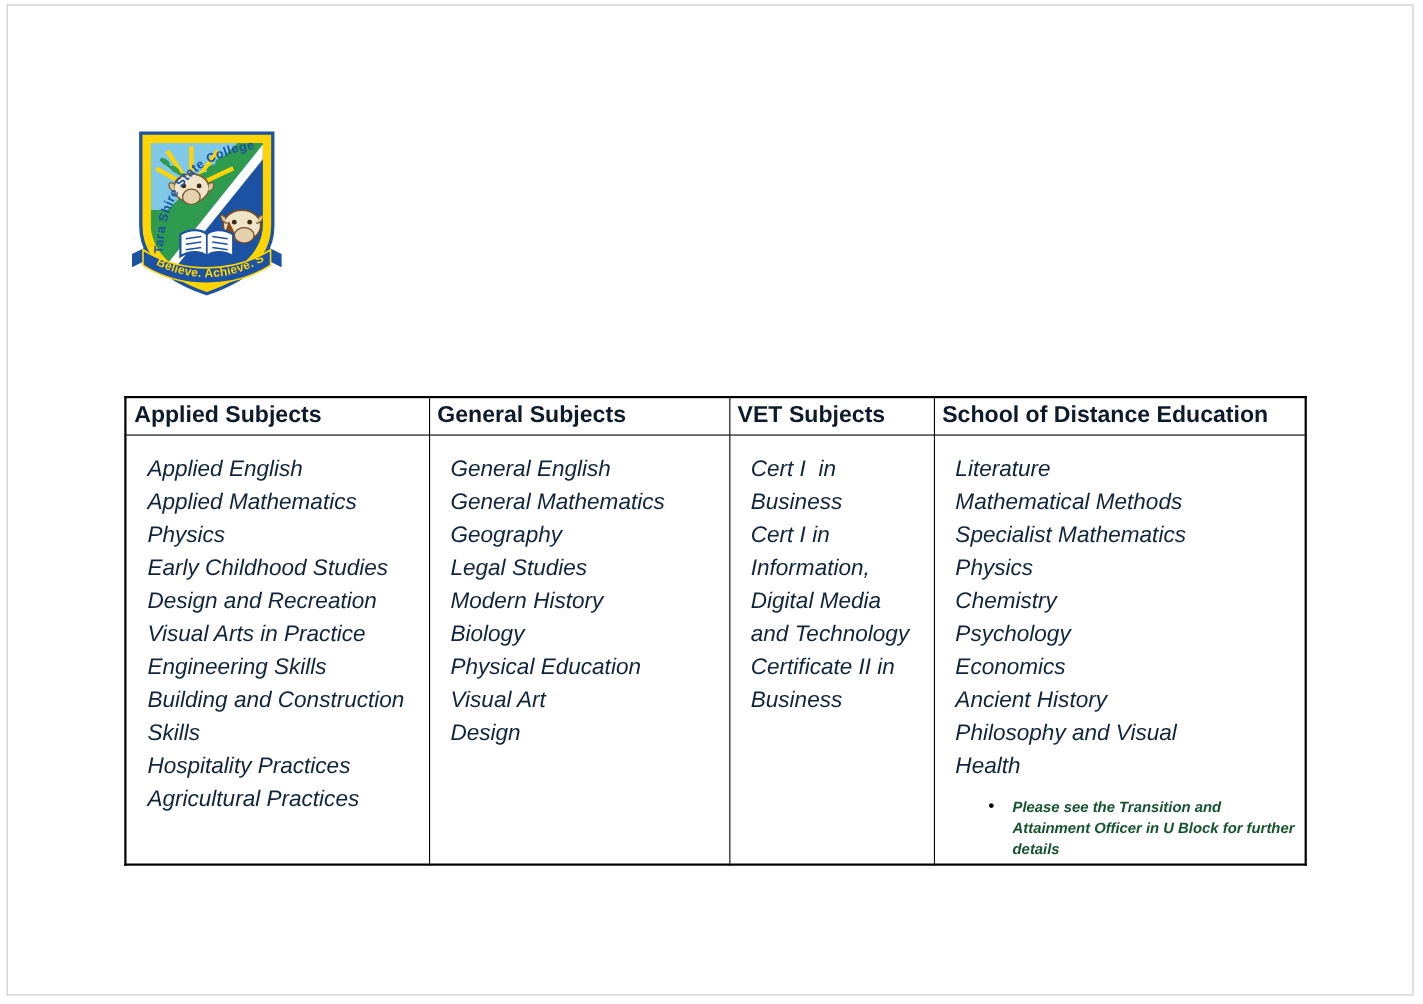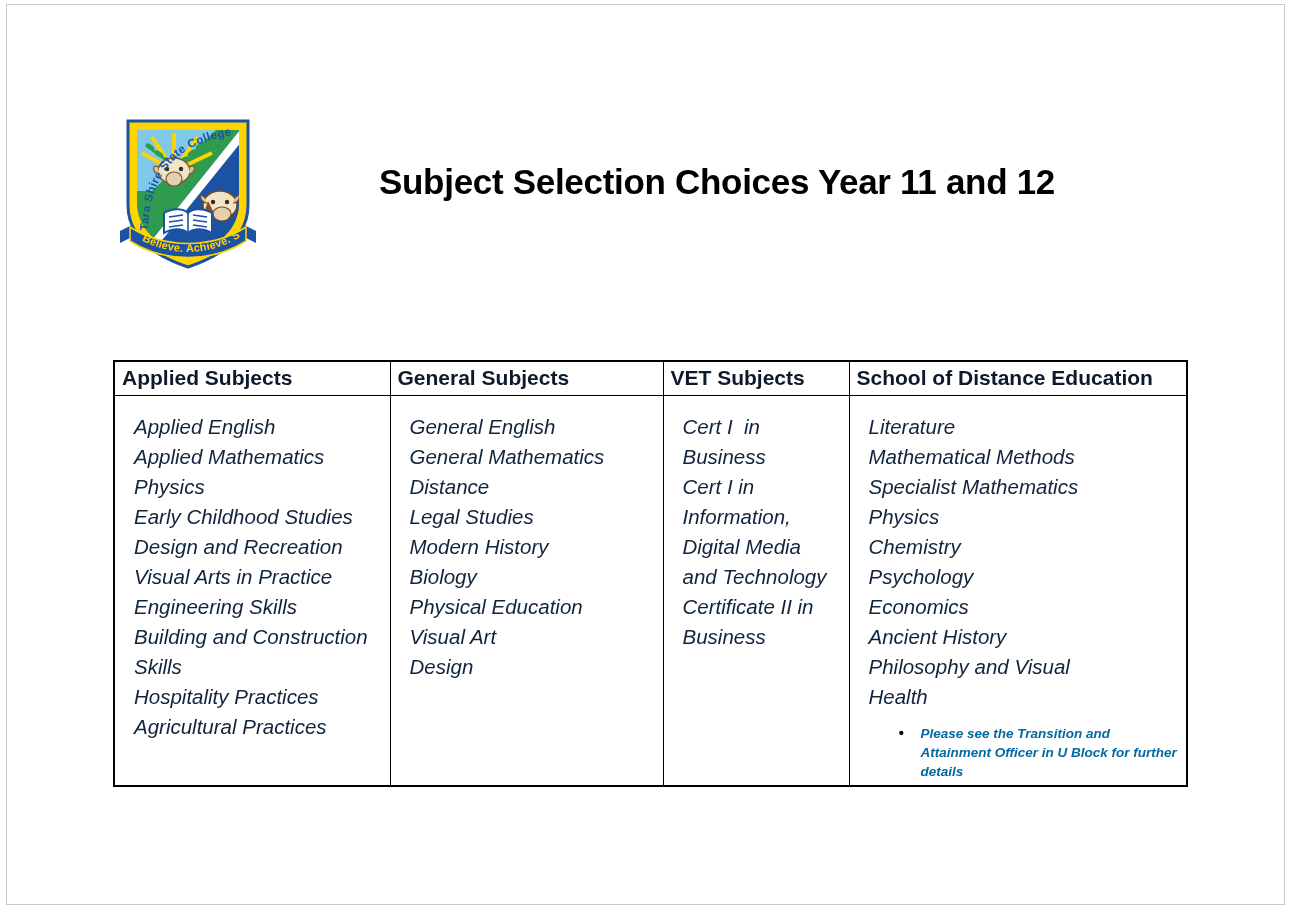--- a/index.html
+++ b/index.html
@@ -112,21 +112,21 @@
     margin: 2px 0 0 0;
     padding: 0 0 0 42px;
     list-style: none;
   }
   .note-list > li {
     position: relative;
     font-size: 13.5px;
     font-style: italic;
     font-weight: bold;
     line-height: 19px;
-    color: #0369a1;
+    color: #14532d;
     padding-left: 22px;
     font-family: "Liberation Sans", "DejaVu Sans", sans-serif;
   }
   .note-list > li::before {
     content: "\2022";
     position: absolute;
     left: 0;
     top: -1px;
     font-size: 15px;
     font-weight: bold;
@@ -225,21 +225,20 @@
           <path d="M144 122 L132 116 L132 128 L144 134 Z" fill="#1B52A4"></path>
           <path d="M18 118 C52 140 100 140 134 118 L134 132 C100 154 52 154 18 132 Z" fill="#1B52A4" stroke="#FFD400" stroke-width="1.5"></path>
           <path id="mottoPath" d="M24 128 C56 148 96 148 128 128" fill="none"></path>
           <text font-size="11" font-weight="bold" fill="#FFD400" font-family="'Liberation Sans', sans-serif" letter-spacing="0.2">
             <textPath href="#mottoPath" startOffset="6%">Believe. Achieve. Succeed.</textPath>
           </text>
         </g>
       </svg>
     </div>
 
-    <div id="doc-title">Subject Selection Choices Year 11 and 12</div>
   </div>
 
   <table id="subject-table">
     <colgroup>
       <col class="c1">
         <col class="c2">
         <col class="c3">
         <col class="c4">
     </colgroup>
     <thead>
@@ -263,21 +262,21 @@
               <li>Engineering Skills</li>
               <li>Building and Construction Skills</li>
               <li>Hospitality Practices</li>
               <li>Agricultural Practices</li>
             </ul>
         </td>
         <td>
           <ul class="subject-list">
               <li>General English</li>
               <li>General Mathematics</li>
-              <li>Distance</li>
+              <li>Geography</li>
               <li>Legal Studies</li>
               <li>Modern History</li>
               <li>Biology</li>
               <li>Physical Education</li>
               <li>Visual Art</li>
               <li>Design</li>
             </ul>
         </td>
         <td>
           <ul class="subject-list">

